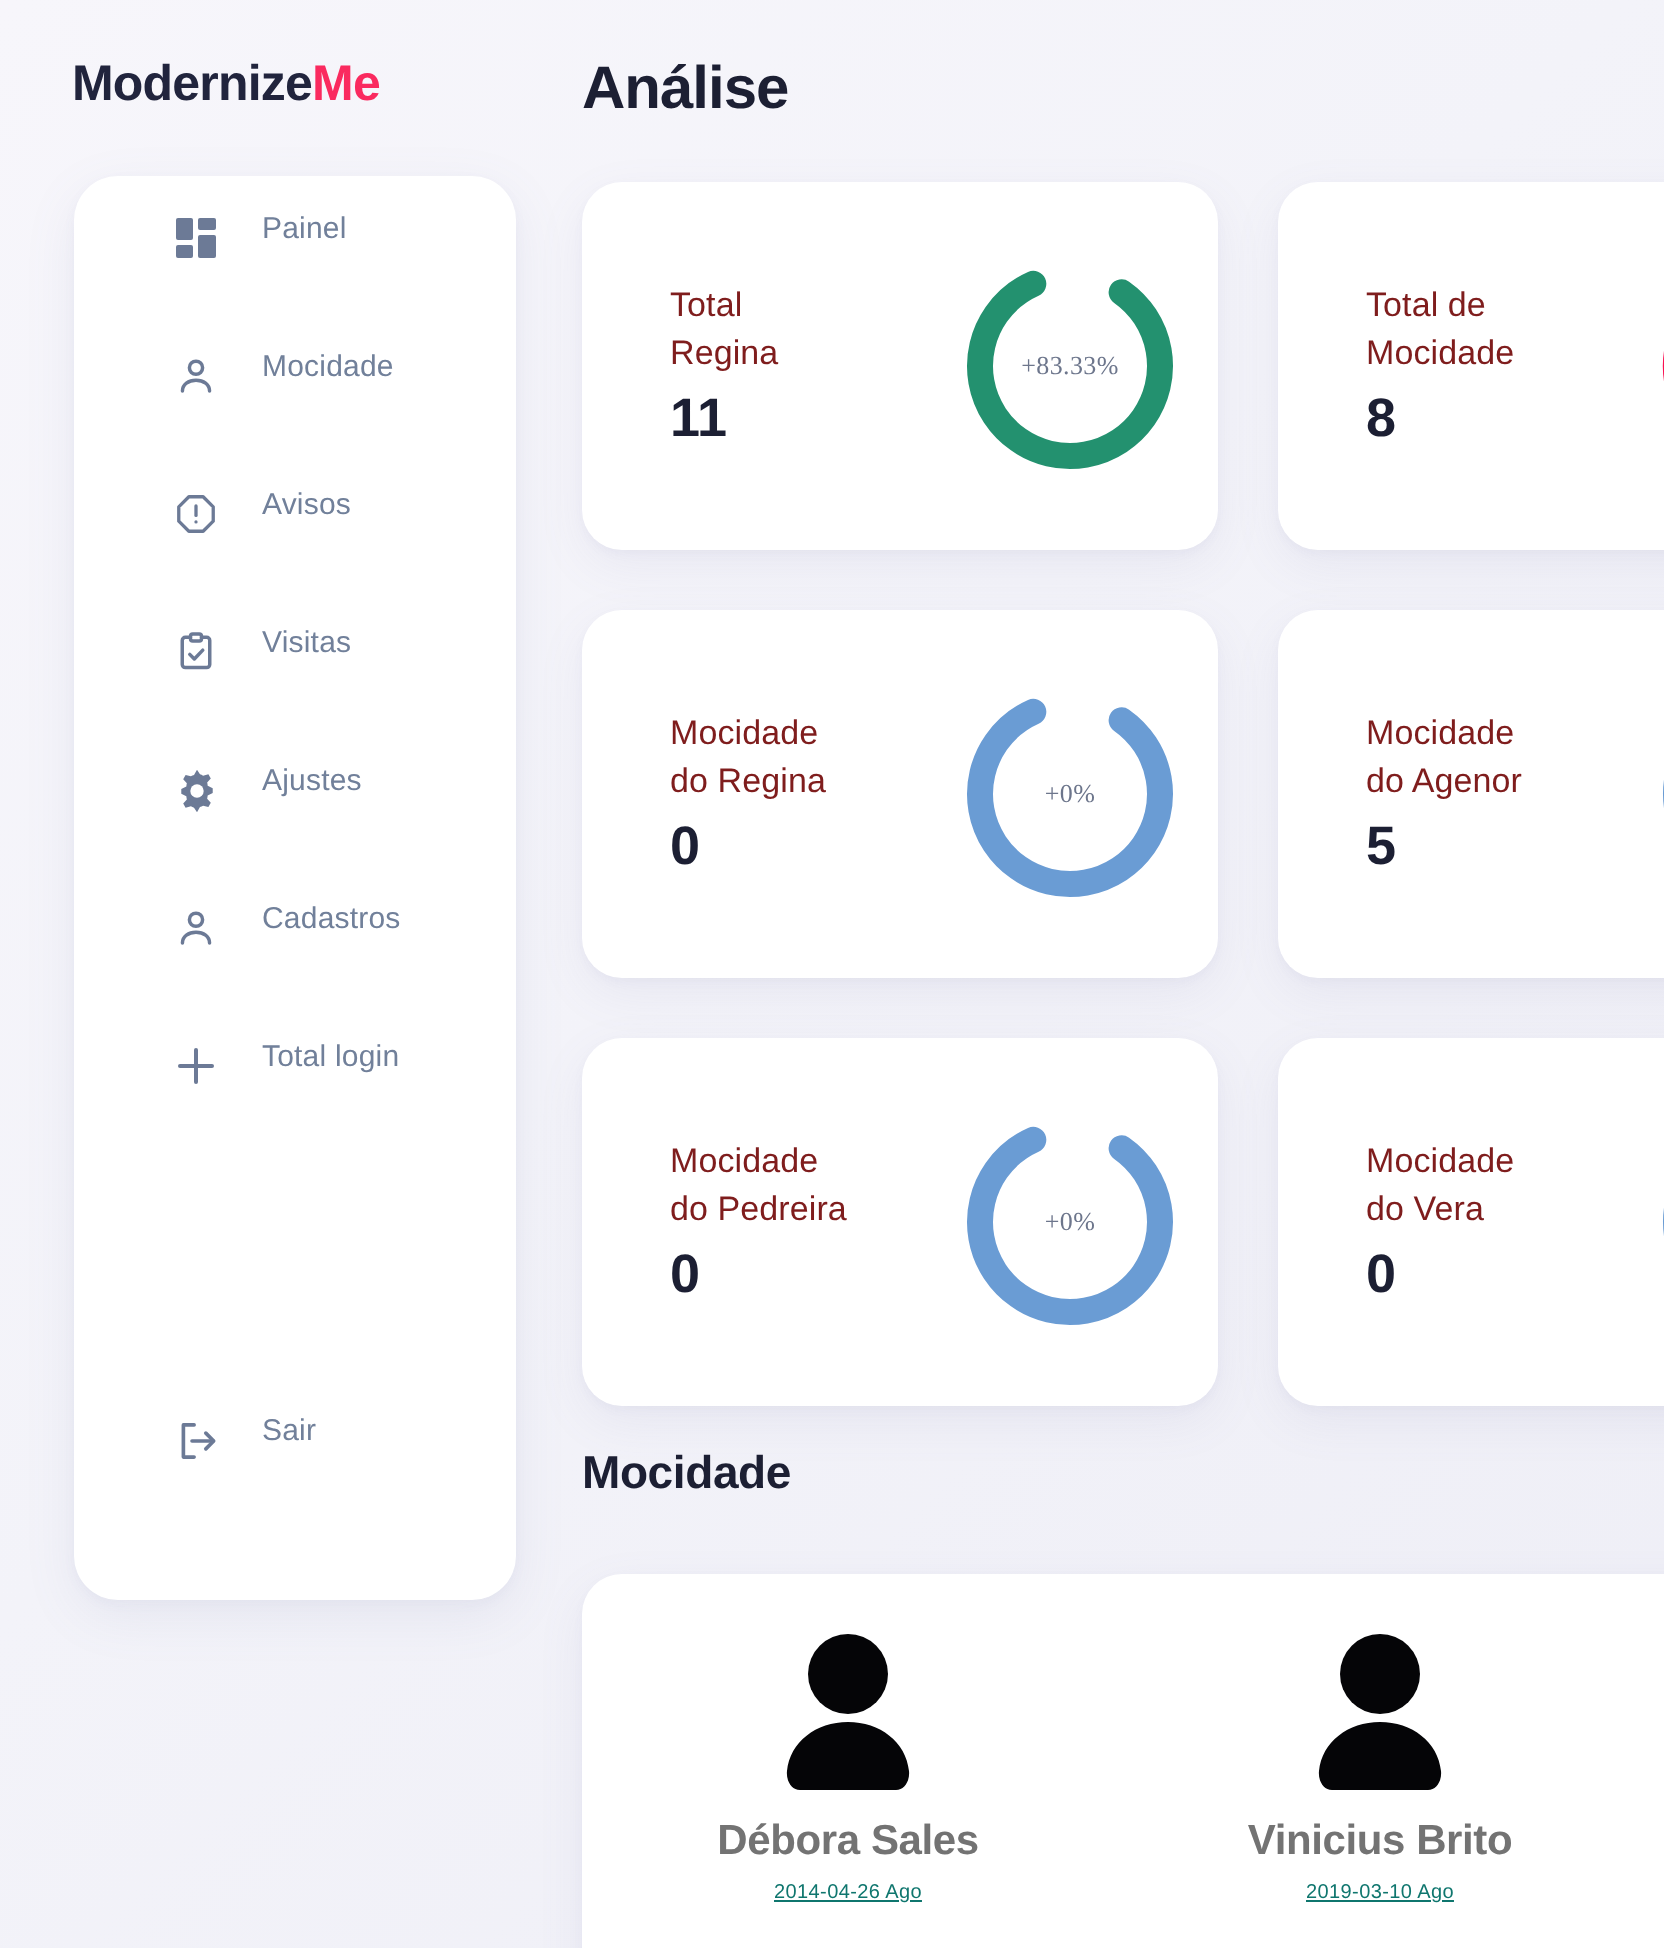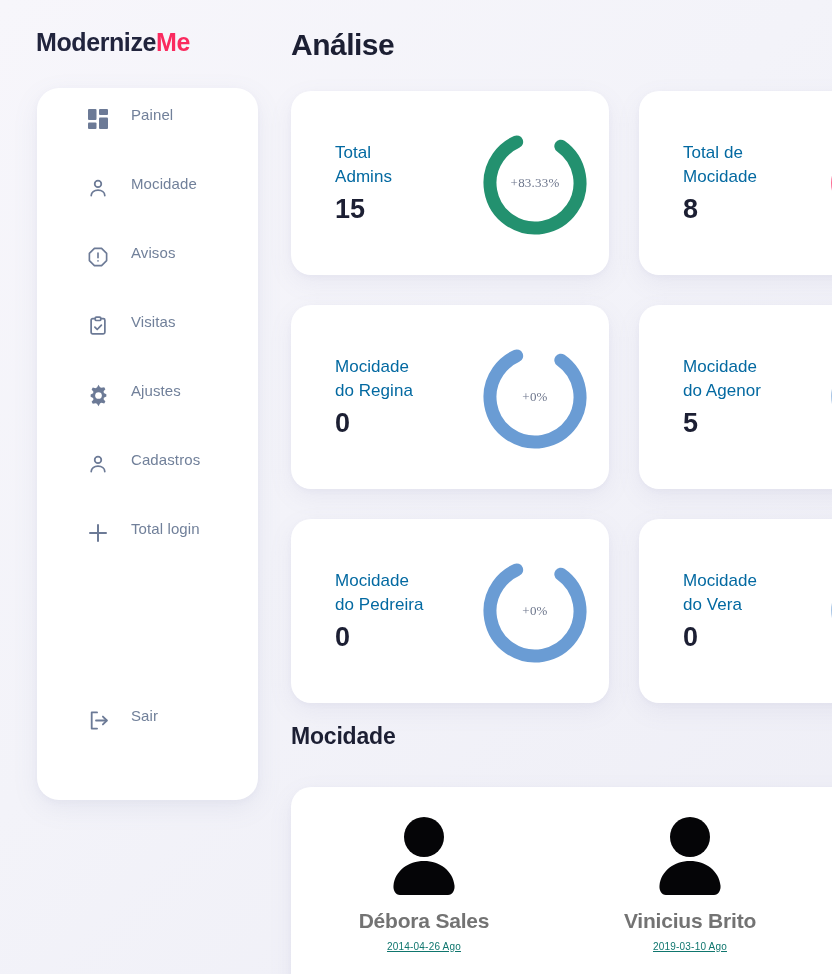--- a/index.html
+++ b/index.html
@@ -131,21 +131,21 @@
   }
 
   .stat-text {
     flex: 0 0 auto;
     width: 128px;
   }
 
   .stat-label {
     font-size: 17px;
     line-height: 1.38;
-    color: #0369a1;
+    color: #7f1d1d;
     letter-spacing: 0.05px;
   }
 
   .stat-value {
     margin-top: 6px;
     font-size: 27px;
     font-weight: 700;
     color: #1c1f33;
   }
 
@@ -337,23 +337,23 @@
   <main class="main">
 
     <h1 class="page-title">Análise</h1>
 
     <section class="stat-grid">
 
       <div class="stat-card">
         <div class="stat-text">
           <div class="stat-label">
             <span>Total</span><br>
-            <span>Admins</span>
-          </div>
-          <div class="stat-value">15</div>
+            <span>Regina</span>
+          </div>
+          <div class="stat-value">11</div>
         </div>
         <div class="donut-wrap">
           <svg width="116" height="116" viewBox="0 0 116 116">
             <circle cx="58" cy="58" r="45" fill="none" stroke="#ffffff" stroke-width="13"></circle>
             <circle cx="58" cy="58" r="45" fill="none" stroke="#23916f" stroke-width="13" stroke-linecap="round" stroke-dasharray="236 47" transform="rotate(-55 58 58)"></circle>
           </svg>
           <span class="donut-pct">+83.33%</span>
         </div>
       </div>
 

